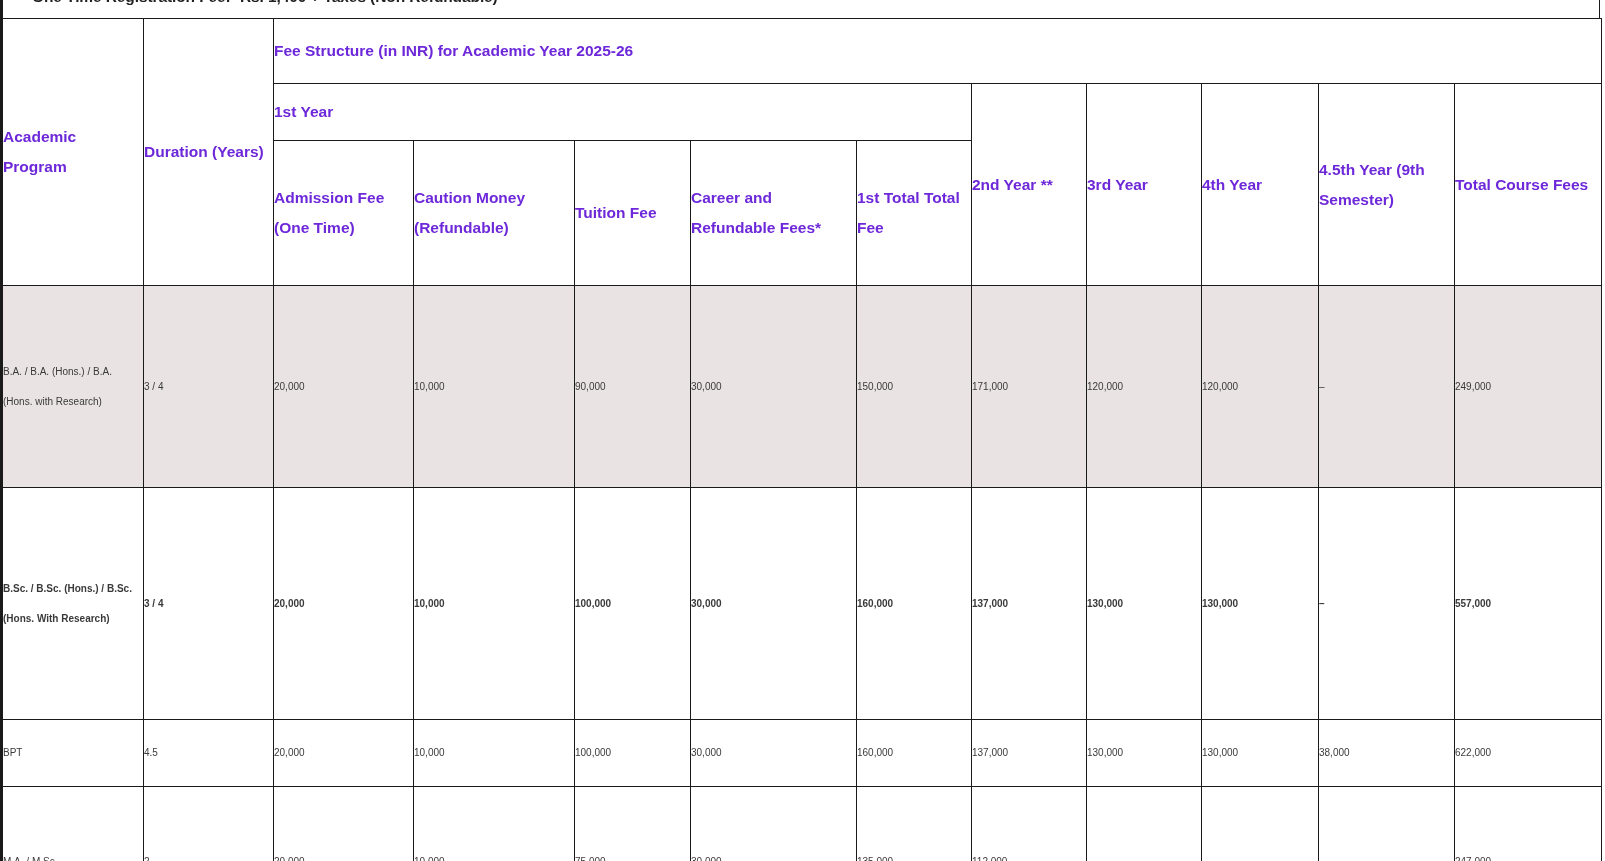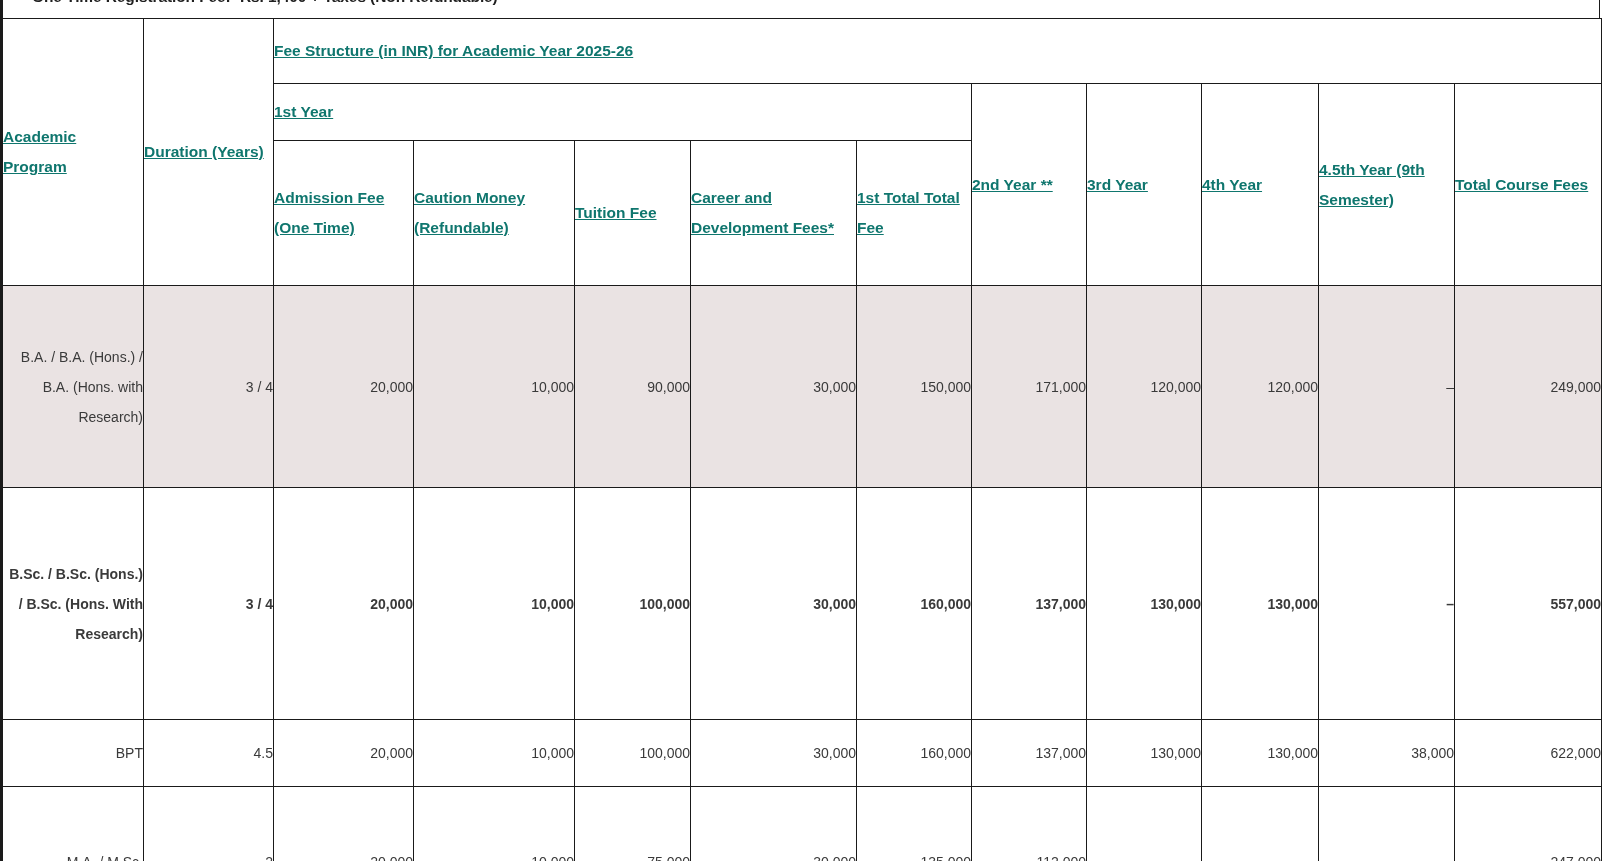--- a/index.html
+++ b/index.html
@@ -59,30 +59,29 @@
   table.fee td {
     border: 1px solid #1a1a1a;
     vertical-align: middle;
     padding: 0;
     box-sizing: border-box;
   }
   table.fee th {
     font-weight: bold;
     font-size: 15.5px;
     line-height: 30px;
-    color: #0f766e;
+    color: #6d28d9;
     text-align: left;
-    text-decoration: underline;
   }
   table.fee td {
     font-weight: normal;
-    font-size: 14px;
+    font-size: 10px;
     line-height: 30px;
     color: #3a3a3a;
-    text-align: right;
+    text-align: left;
   }
   .cellpad-num { padding: 0 0 0 28px; }
 
   th.band {
     text-align: center;
     height: 65px;
     padding: 0;
   }
   th.band-sub {
     text-align: left;
@@ -159,21 +158,21 @@
         <th rowspan="2" class="leaf">2nd Year **</th>
         <th rowspan="2" class="leaf">3rd Year</th>
         <th rowspan="2" class="leaf">4th Year</th>
         <th rowspan="2" class="leaf">4.5th Year (9th Semester)</th>
         <th rowspan="2" class="leaf">Total Course Fees</th>
       </tr>
       <tr>
         <th class="leaf">Admission Fee (One Time)</th>
         <th class="leaf">Caution Money (Refundable)</th>
         <th class="leaf">Tuition Fee</th>
-        <th class="leaf">Career and Development Fees*</th>
+        <th class="leaf">Career and Refundable Fees*</th>
         <th class="leaf">1st Total Total Fee</th>
       </tr>
     </thead>
     <tbody>
       <tr class="row-shaded r-ba">
         <td class="prog left-edge">B.A. / B.A. (Hons.) / B.A. (Hons. with Research)</td>
         <td class="cellpad-num">3 / 4</td>
         <td class="cellpad-num">20,000</td>
         <td class="cellpad-num">10,000</td>
         <td class="cellpad-num">90,000</td>

